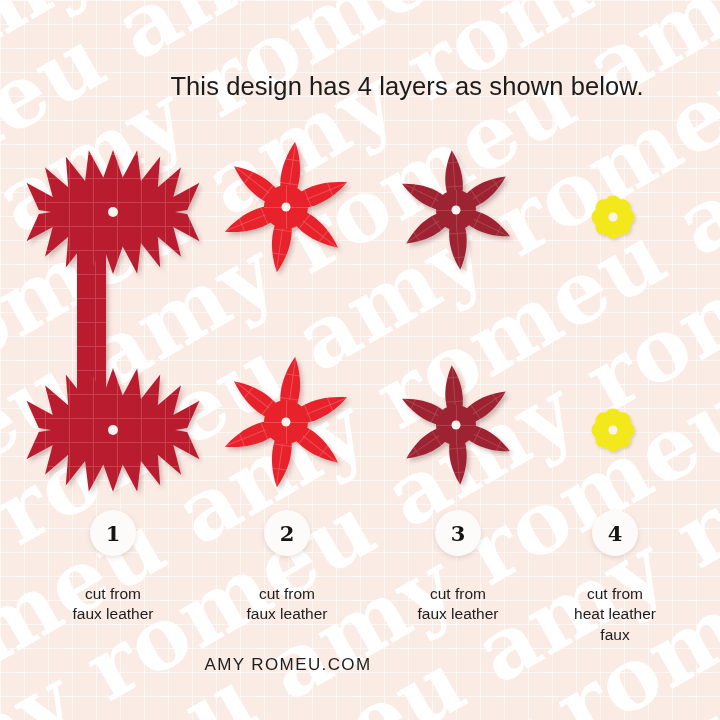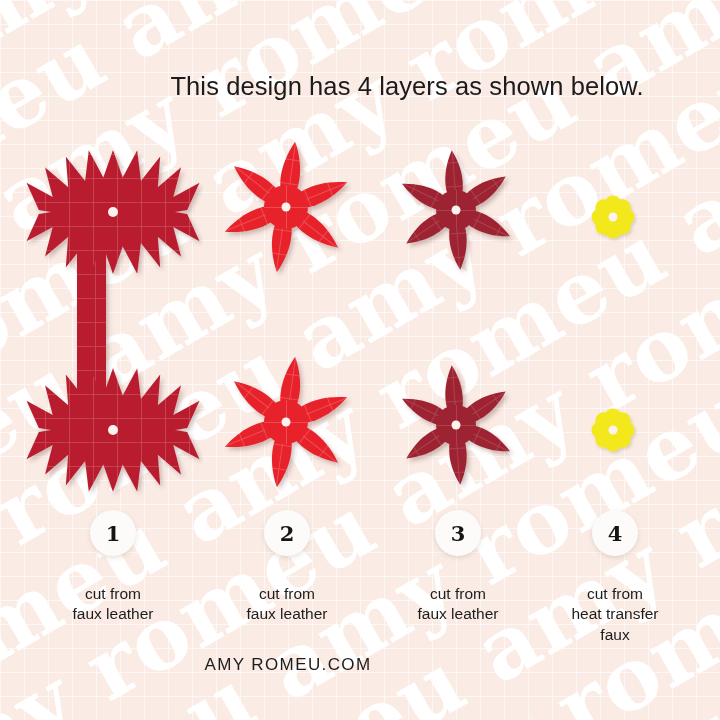--- a/index.html
+++ b/index.html
@@ -393,21 +393,21 @@
         <div class="caption">
           <div>cut from</div>
           <div>faux leather</div>
         </div>
       </div>
 
       <div class="legend-item li-4">
         <div class="badge">4</div>
         <div class="caption">
           <div>cut from</div>
-          <div>heat transfer</div>
+          <div>heat leather</div>
           <div>faux</div>
         </div>
       </div>
 
     </div>
 
     <div class="footer">AMY ROMEU.COM</div>
 
   </div>
 </div>

